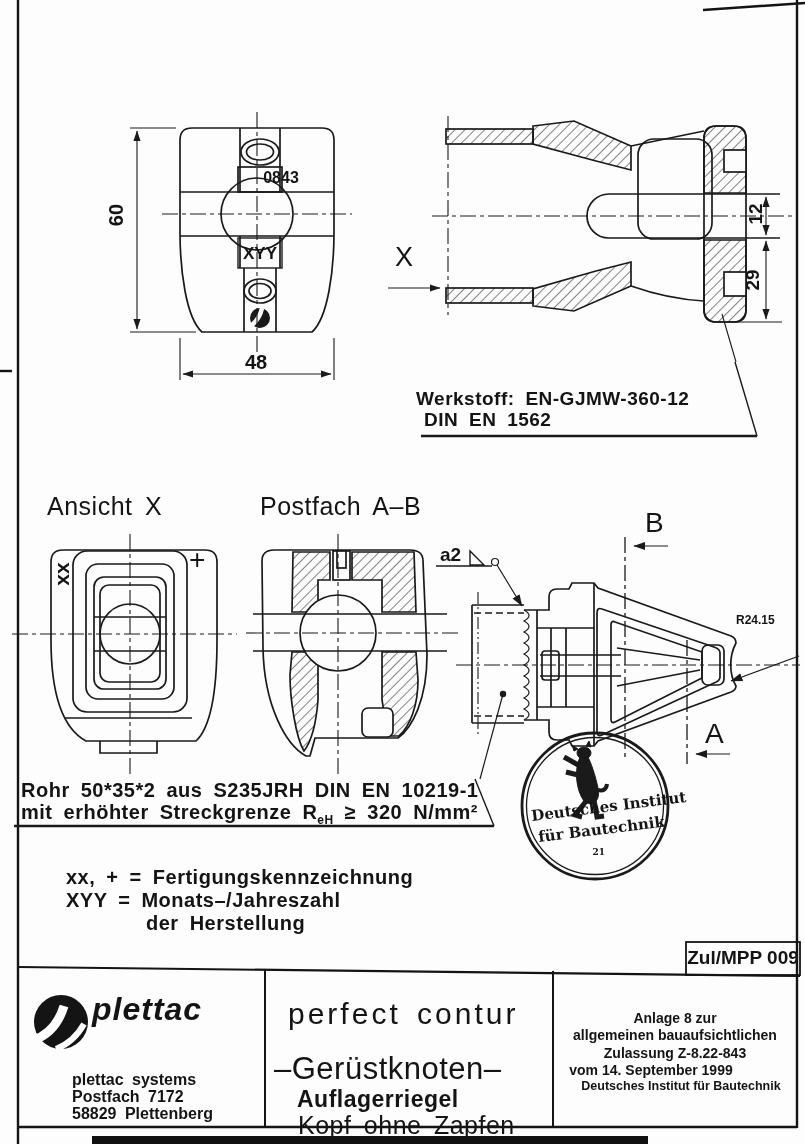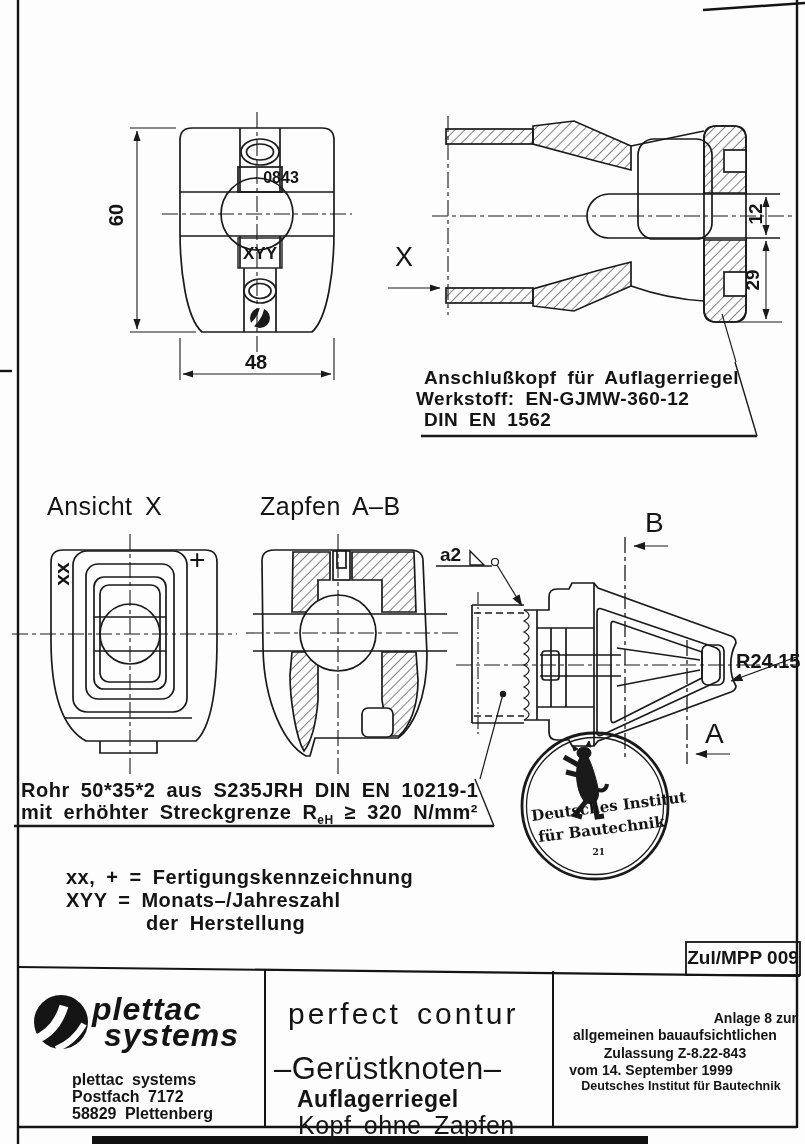--- a/index.html
+++ b/index.html
@@ -202,59 +202,57 @@
 
 <div class="txt rot b" style="left:96px;top:195px;width:40px;height:40px;font-size:20px;">60</div>
 <div class="txt b" style="left:245px;top:352px;font-size:20px;">48</div>
 <div class="txt b center" style="left:238px;top:170px;width:44px;font-size:16px;margin-left:21px;">0843</div>
 <div class="txt b center" style="left:238px;top:245px;width:44px;font-size:17px;">XYY</div>
 
 <div class="txt" style="left:395px;top:243px;font-size:27px;">X</div>
 <div class="txt rot b" style="left:738px;top:196px;width:36px;height:36px;font-size:19px;">12</div>
 <div class="txt rot b" style="left:735px;top:262px;width:36px;height:36px;font-size:19px;">29</div>
 
-<div class="txt b draw" style="left:424px;top:368px;font-size:19px;">Anschlußkopf für Auflagerriegel</div>
 <div class="txt b draw" style="left:416px;top:389px;font-size:19px;">Werkstoff: EN-GJMW-360-12</div>
 <div class="txt b draw" style="left:424px;top:410px;font-size:19px;">DIN EN 1562</div>
 
 <div class="txt draw" style="left:47px;top:493px;font-size:25px;">Ansicht X</div>
-<div class="txt draw" style="left:260px;top:493px;font-size:25px;">Zapfen A–B</div>
+<div class="txt draw" style="left:260px;top:493px;font-size:25px;">Postfach A–B</div>
 <div class="txt rot b" style="left:44px;top:556px;width:36px;height:36px;font-size:21px;">xx</div>
 <div class="txt" style="left:189px;top:545px;font-size:28px;">+</div>
 
 <div class="txt b" style="left:440px;top:545px;font-size:19px;">a2</div>
 <div class="txt" style="left:645px;top:508px;font-size:28px;">B</div>
 <div class="txt" style="left:705px;top:719px;font-size:28px;">A</div>
-<div class="txt b" style="left:736px;top:651px;font-size:20px;">R24.15</div>
+<div class="txt b" style="left:736px;top:614px;font-size:12px;">R24.15</div>
 
 <div class="txt b draw" style="left:21px;top:780px;font-size:20px;">Rohr 50*35*2 aus S235JRH DIN EN 10219-1</div>
 <div class="txt b draw" style="left:21px;top:802px;font-size:20px;">
   <span>mit erhöhter Streckgrenze R</span><sub class="small">eH</sub><span> ≥ 320 N/mm²</span>
 </div>
 
 <div class="txt stampfont center" style="left:531px;top:801px;width:130px;font-size:15px;transform:rotate(-7deg);">Deutsches Institut</div>
 <div class="txt stampfont center" style="left:538px;top:823px;width:116px;font-size:15px;transform:rotate(-7deg);">für Bautechnik</div>
 <div class="txt stampfont center" style="left:585px;top:848px;width:20px;font-size:9px;text-align:right;">21</div>
 
 <div class="txt b draw" style="left:66px;top:867px;font-size:20px;">xx, + = Fertigungskennzeichnung</div>
 <div class="txt b draw" style="left:66px;top:890px;font-size:20px;">XYY = Monats–/Jahreszahl</div>
 <div class="txt b draw" style="left:146px;top:913px;font-size:20px;">der Herstellung</div>
 
 <div class="txt b center" style="left:686px;top:948px;width:114px;font-size:19px;">Zul/MPP  009</div>
 
 <div class="txt b ital" style="left:92px;top:993px;font-size:32px;letter-spacing:1px;">plettac</div>
-<div class="txt b ital" style="left:104px;top:1019px;font-size:32px;letter-spacing:1px;">systems</div>
 <div class="txt b" style="left:72px;top:1072px;font-size:16px;word-spacing:4px;">plettac systems</div>
 <div class="txt b" style="left:72px;top:1089px;font-size:16px;word-spacing:4px;">Postfach 7172</div>
 <div class="txt b" style="left:72px;top:1106px;font-size:16px;word-spacing:4px;">58829 Plettenberg</div>
 
 <div class="txt draw" style="left:288px;top:998px;font-size:30px;letter-spacing:3px;">perfect contur</div>
 <div class="txt draw" style="left:274px;top:1053px;font-size:31px;">–Gerüstknoten–</div>
 <div class="txt draw" style="left:298px;top:1112px;font-size:25px;">Kopf ohne Zapfen</div>
 <div class="txt b draw" style="left:297px;top:1087px;font-size:23px;">Auflagerriegel</div>
 
-<div class="txt b center" style="left:553px;top:1011px;width:244px;font-size:14px;text-align:right;">Anlage 8  zur</div>
+<div class="txt b center" style="left:553px;top:1011px;width:244px;font-size:14px;">Anlage 8  zur</div>
 <div class="txt b center" style="left:553px;top:1028px;width:244px;font-size:14px;">allgemeinen bauaufsichtlichen</div>
 <div class="txt b center" style="left:553px;top:1046px;width:244px;font-size:14px;">Zulassung Z-8.22-843</div>
 <div class="txt b center" style="left:553px;top:1063px;width:196px;font-size:14px;">vom 14. September 1999</div>
 <div class="txt b center" style="left:553px;top:1080px;width:256px;font-size:12.5px;">Deutsches Institut für Bautechnik</div>
 
 </div>
 
 </body></html>

